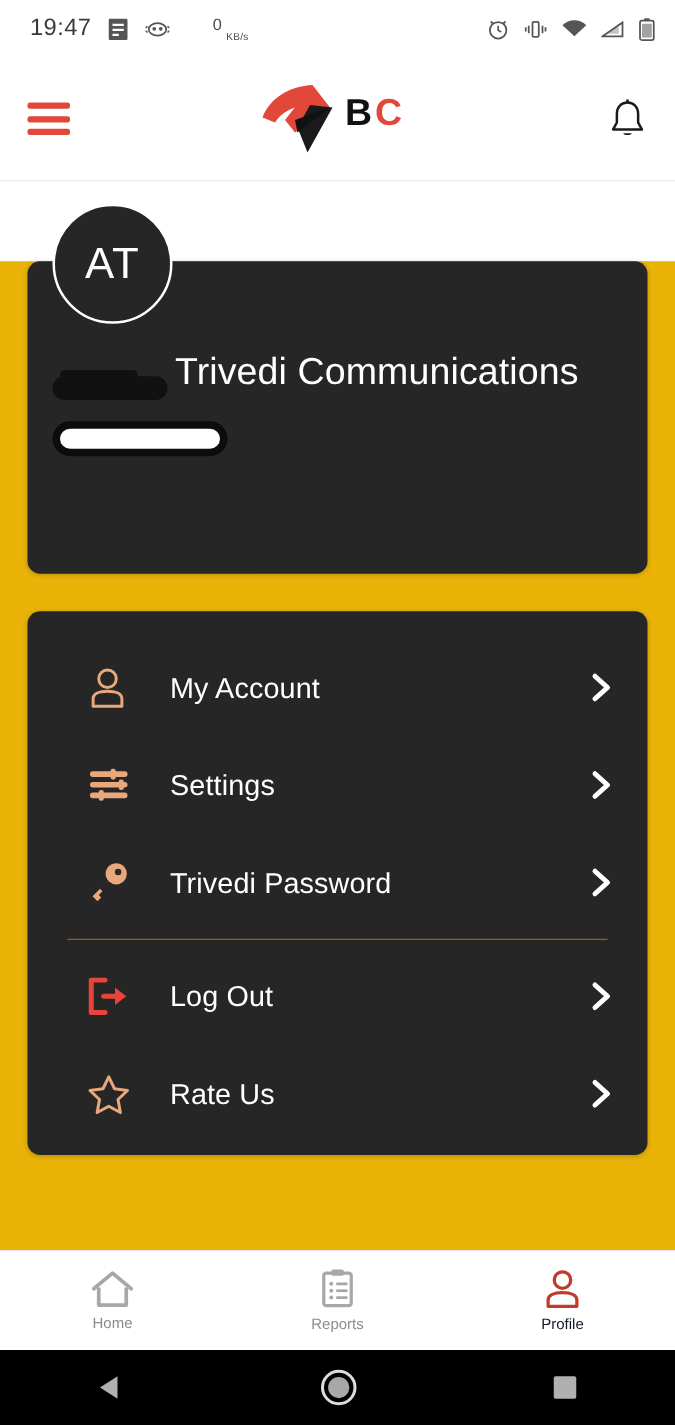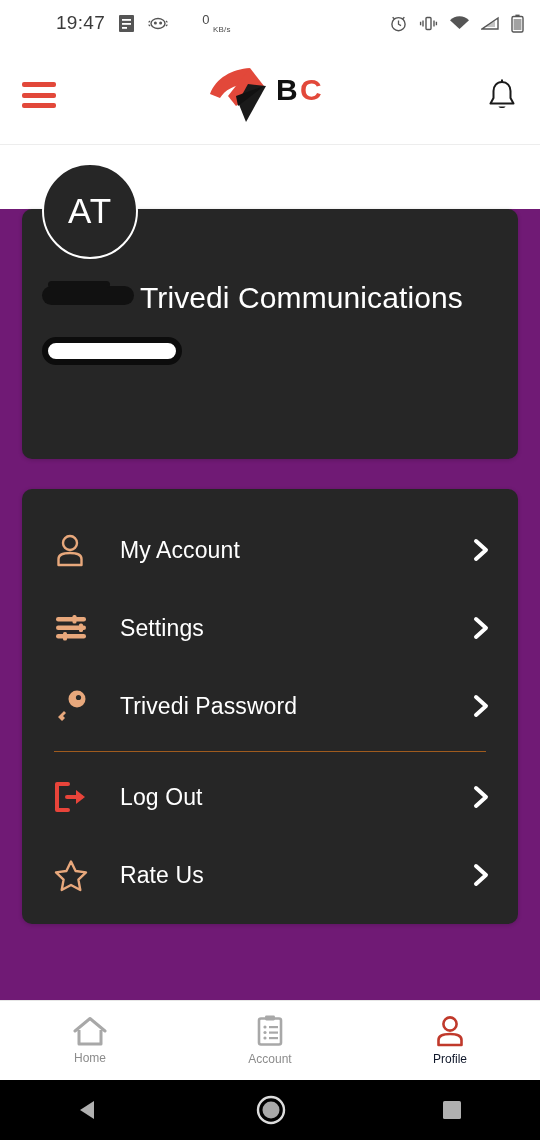--- a/index.html
+++ b/index.html
@@ -9,57 +9,57 @@
     font-family: "Liberation Sans", sans-serif;
     overflow: hidden;
   }
   .phone { position: relative; width: 540px; height: 1140px; background:#fff; }
 
   
   .statusbar {
     height: 46px; display:flex; align-items:center;
     padding: 0 16px 0 24px; background:#fff;
   }
-  .sb-left { display:flex; align-items:center; gap:13px;margin-left:32px; }
+  .sb-left { display:flex; align-items:center; gap:13px; }
   .sb-time { font-size:19px; color:#3a3a3a; letter-spacing:.3px; }
   .sb-right { margin-left:auto; display:flex; align-items:center; gap:11px; }
   .sb-ico { display:block; }
   .kbs { display:flex; flex-direction:column; align-items:center; line-height:1; color:#4a4a4a;}
   .kbs .n { font-size:13px; }
   .kbs .u { font-size:8px; letter-spacing:.2px;padding-left:32px; }
 
   
   .appbar {
     height: 99px; background:#fff; position:relative;
     display:flex; align-items:center; justify-content:space-between;
     padding: 0 22px; border-bottom:1px solid #ededed;
   }
   .hamburger { width:34px; height:26px; display:flex; flex-direction:column; justify-content:space-between; cursor:pointer; }
   .hamburger span { display:block; height:5px; border-radius:2px; background:#e2483a; }
   .logo { position:absolute; left:50%; top:50%; transform:translate(-50%,-50%); width:136px; height:62px; }
   .bell { width:32px; height:34px; }
 
   
-  .content { background:#701a75; padding: 0 22px; height: 860px; position:relative; }
+  .content { background:#eab308; padding: 0 22px; height: 860px; position:relative; }
 
   
   .profile-card {
     position:relative; margin-top:64px;
     background:#262626; border-radius:10px;
     padding: 72px 20px 26px 20px; min-height:250px;
     box-shadow:0 1px 4px rgba(0,0,0,.18);
   }
   .avatar {
     position:absolute; top:-46px; left:20px;
     width:96px; height:96px; border-radius:50%;
     background:#262626; border:2px solid #ffffff;
     display:flex; align-items:center; justify-content:center;
   }
   .avatar-initials { color:#fff; font-size:35px; letter-spacing:1px; }
-  .company-row { display:flex; align-items:flex-start; gap:6px; }
+  .company-row { display:flex; align-items:flex-end; gap:6px; }
   .redact-name {
     display:inline-block; width:92px; height:19px; background:#111;
     border-radius:10px; position:relative; top:5px;
   }
   .redact-name:before{
     content:""; position:absolute; left:6px; top:-5px; width:62px; height:7px;
     background:#111; border-radius:4px;
   }
   .company-name { color:#ffffff; font-size:30px; font-weight:400; letter-spacing:.1px; white-space:nowrap; }
   .email { color:#e8e8e8; font-size:19px; margin-top:22px; letter-spacing:.1px; }
@@ -67,21 +67,21 @@
     margin-top:22px; width:140px; height:28px; border-radius:16px;
     background:#ffffff; border:6px solid #0c0c0c;
   }
 
   
   .menu-card {
     margin-top:30px; background:#262626; border-radius:10px;
     padding: 22px 0 10px 0; box-shadow:0 1px 4px rgba(0,0,0,.18);
   }
   .menu-item {
-    display:flex; align-items:center; height:78px; padding: 0 24px 0 32px; cursor:pointer;
+    display:flex; align-items:center; height:78px; padding: 0 24px 0 48px; cursor:pointer;
   }
   .mi-icon { width:42px; flex:0 0 42px; display:flex; align-items:center; justify-content:flex-start; }
   .mi-label { color:#ffffff; font-size:23px; margin-left:24px; letter-spacing:.1px; }
   .mi-chev { margin-left:auto; width:26px; height:26px; }
   .menu-divider { height:1px; background:#b5651d; margin: 6px 32px 6px 32px; opacity:.85; }
 
   
   .bottomnav {
     position:absolute; left:0; bottom:60px; width:540px; height:80px;
     background:#fff; display:flex; border-top:1px solid #e6e6e6;
@@ -274,21 +274,21 @@
       <svg width="28" height="32" viewBox="0 0 28 32">
         <rect x="3" y="3.5" width="22" height="26" rx="2" fill="none" stroke="#a8a8a8" stroke-width="2.6"></rect>
         <rect x="9" y="0.5" width="10" height="5" rx="1.4" fill="#a8a8a8"></rect>
         <circle cx="9" cy="12" r="1.6" fill="#a8a8a8"></circle>
           <rect x="13" y="11" width="9" height="2.2" fill="#a8a8a8"></rect>
         <circle cx="9" cy="17.5" r="1.6" fill="#a8a8a8"></circle>
           <rect x="13" y="16.5" width="9" height="2.2" fill="#a8a8a8"></rect>
         <circle cx="9" cy="23" r="1.6" fill="#a8a8a8"></circle>
           <rect x="13" y="22" width="9" height="2.2" fill="#a8a8a8"></rect>
       </svg>
-      <span class="nav-label">Account</span>
+      <span class="nav-label">Reports</span>
     </div>
 
 
     <div class="nav-item active">
       <svg width="30" height="32" viewBox="0 0 30 32">
         <circle cx="15" cy="9" r="6.6" fill="none" stroke="#c0392b" stroke-width="2.6"></circle>
         <path d="M3.5 30 L3.5 25 C3.5 21 8.5 19 15 19 C21.5 19 26.5 21 26.5 25 L26.5 30 Z" fill="none" stroke="#c0392b" stroke-width="2.6" stroke-linejoin="round"></path>
       </svg>
       <span class="nav-label">Profile</span>
     </div>

